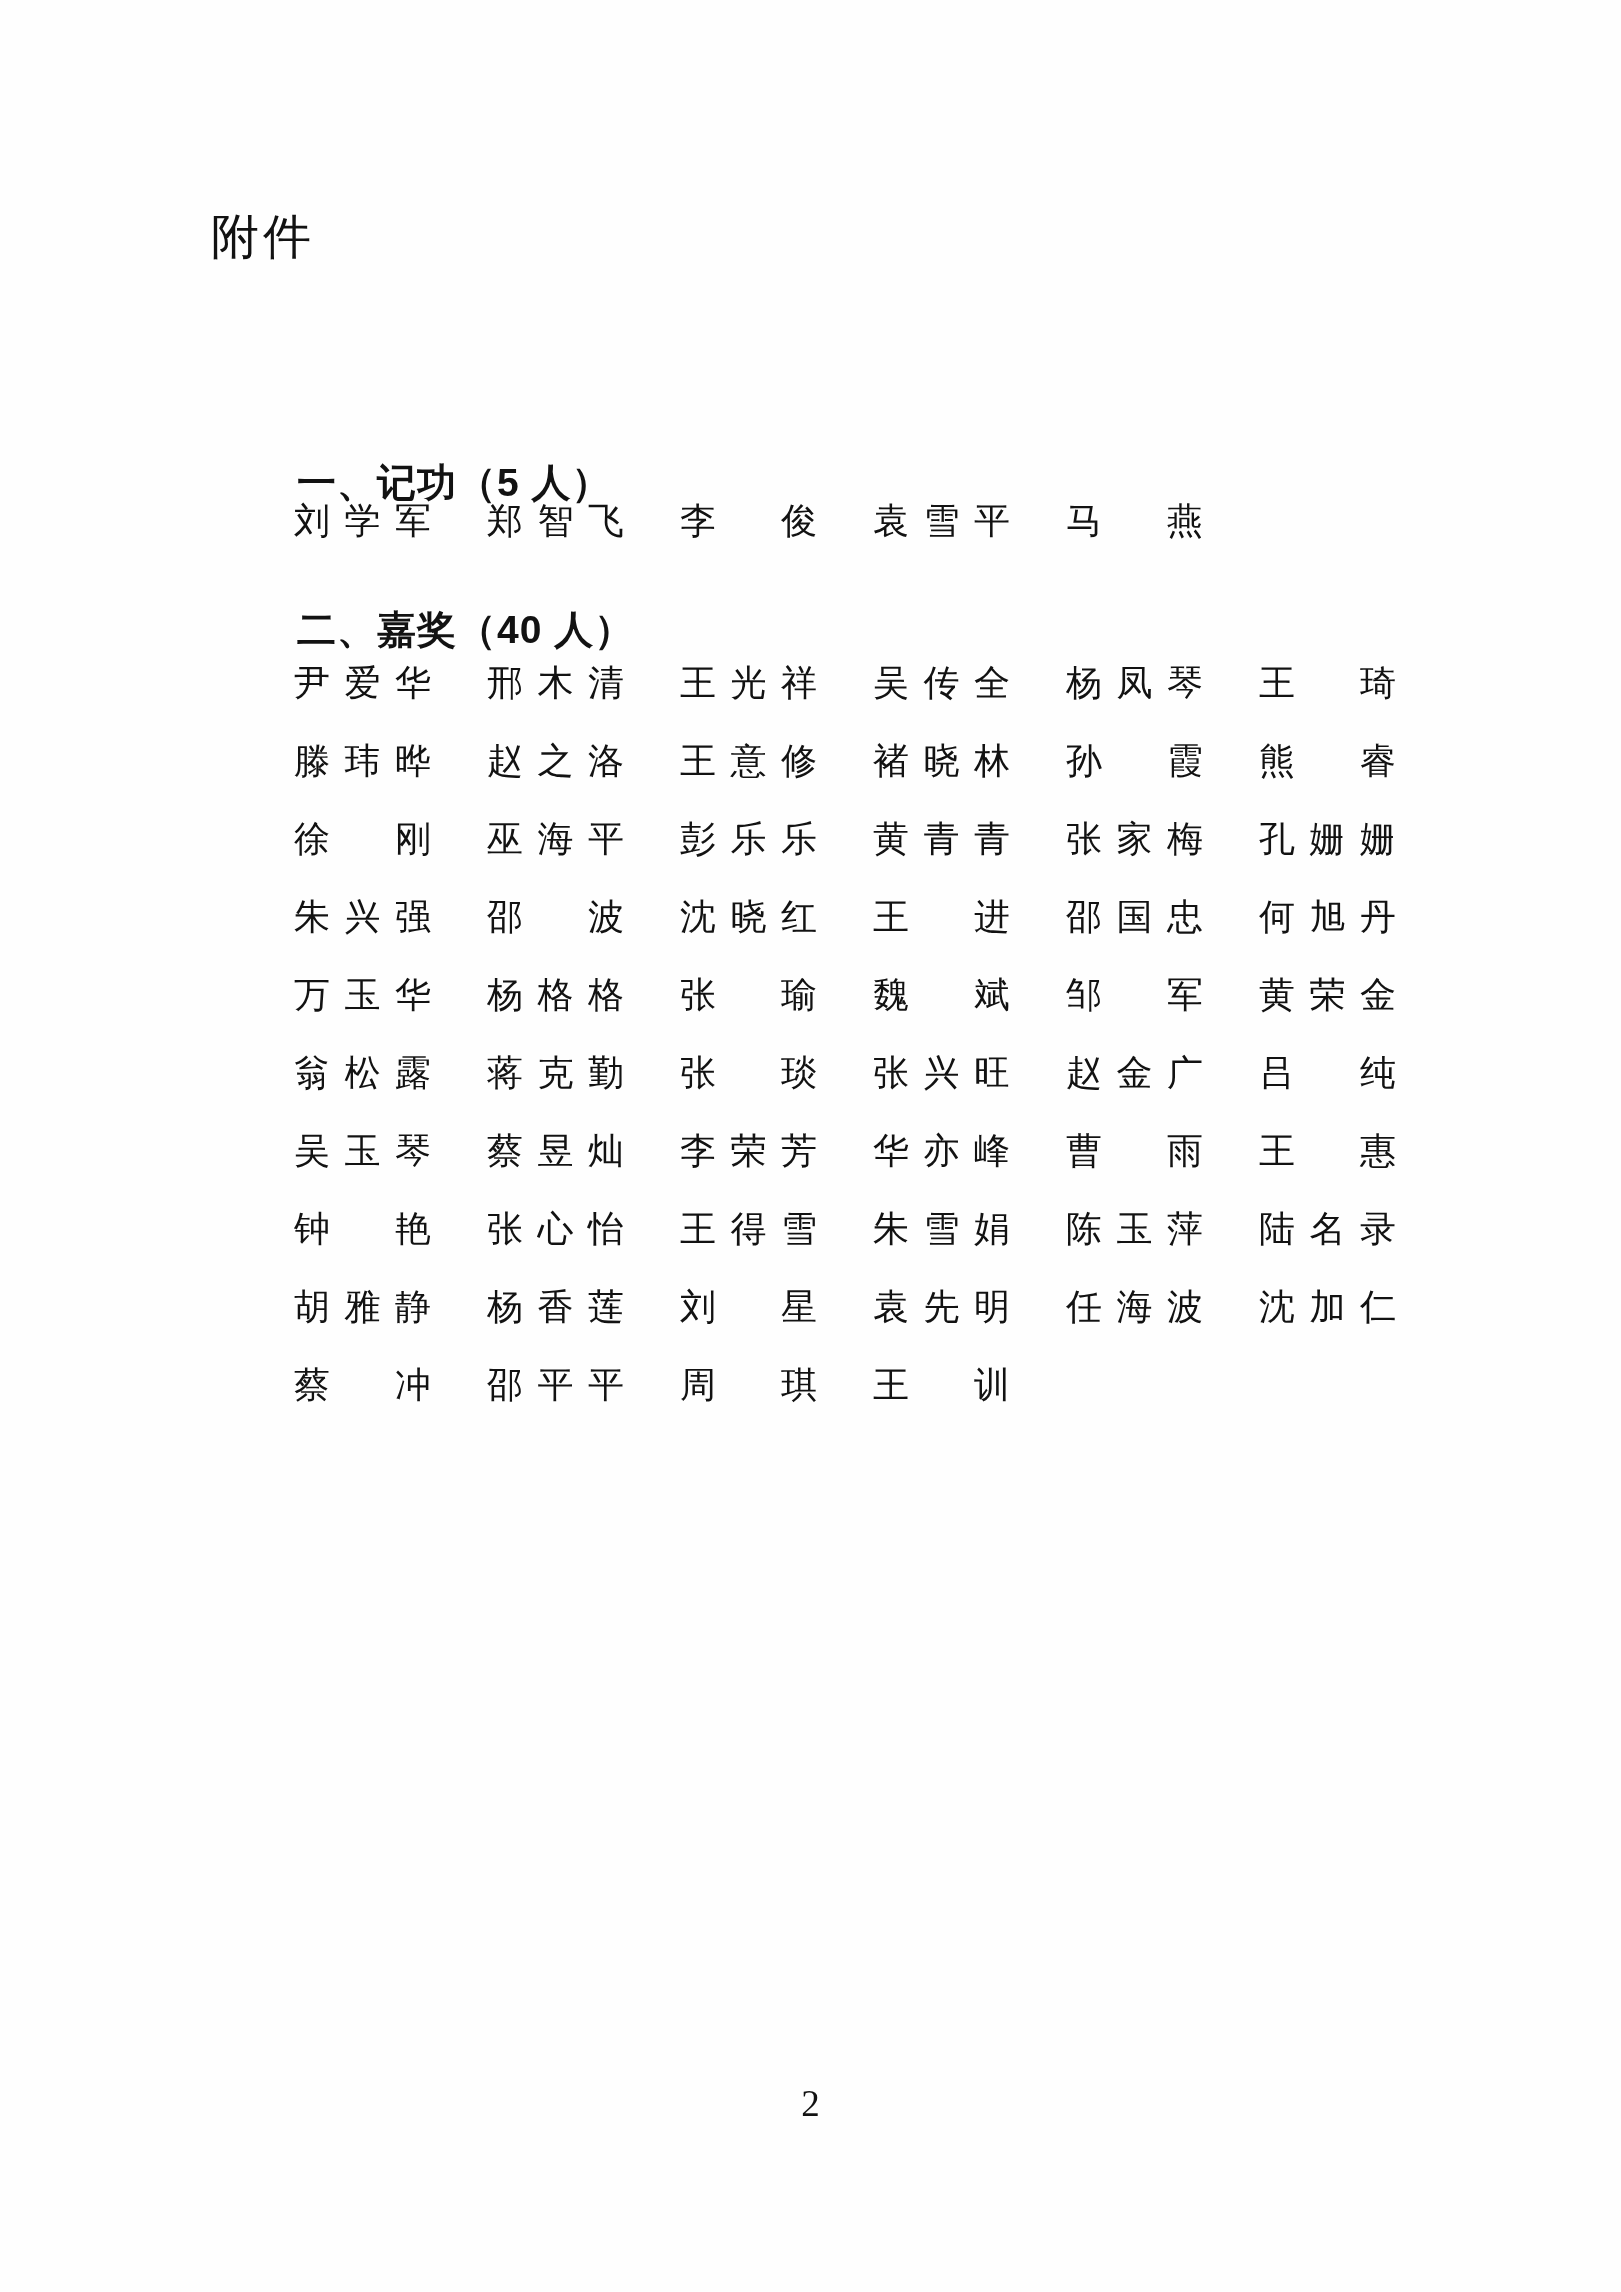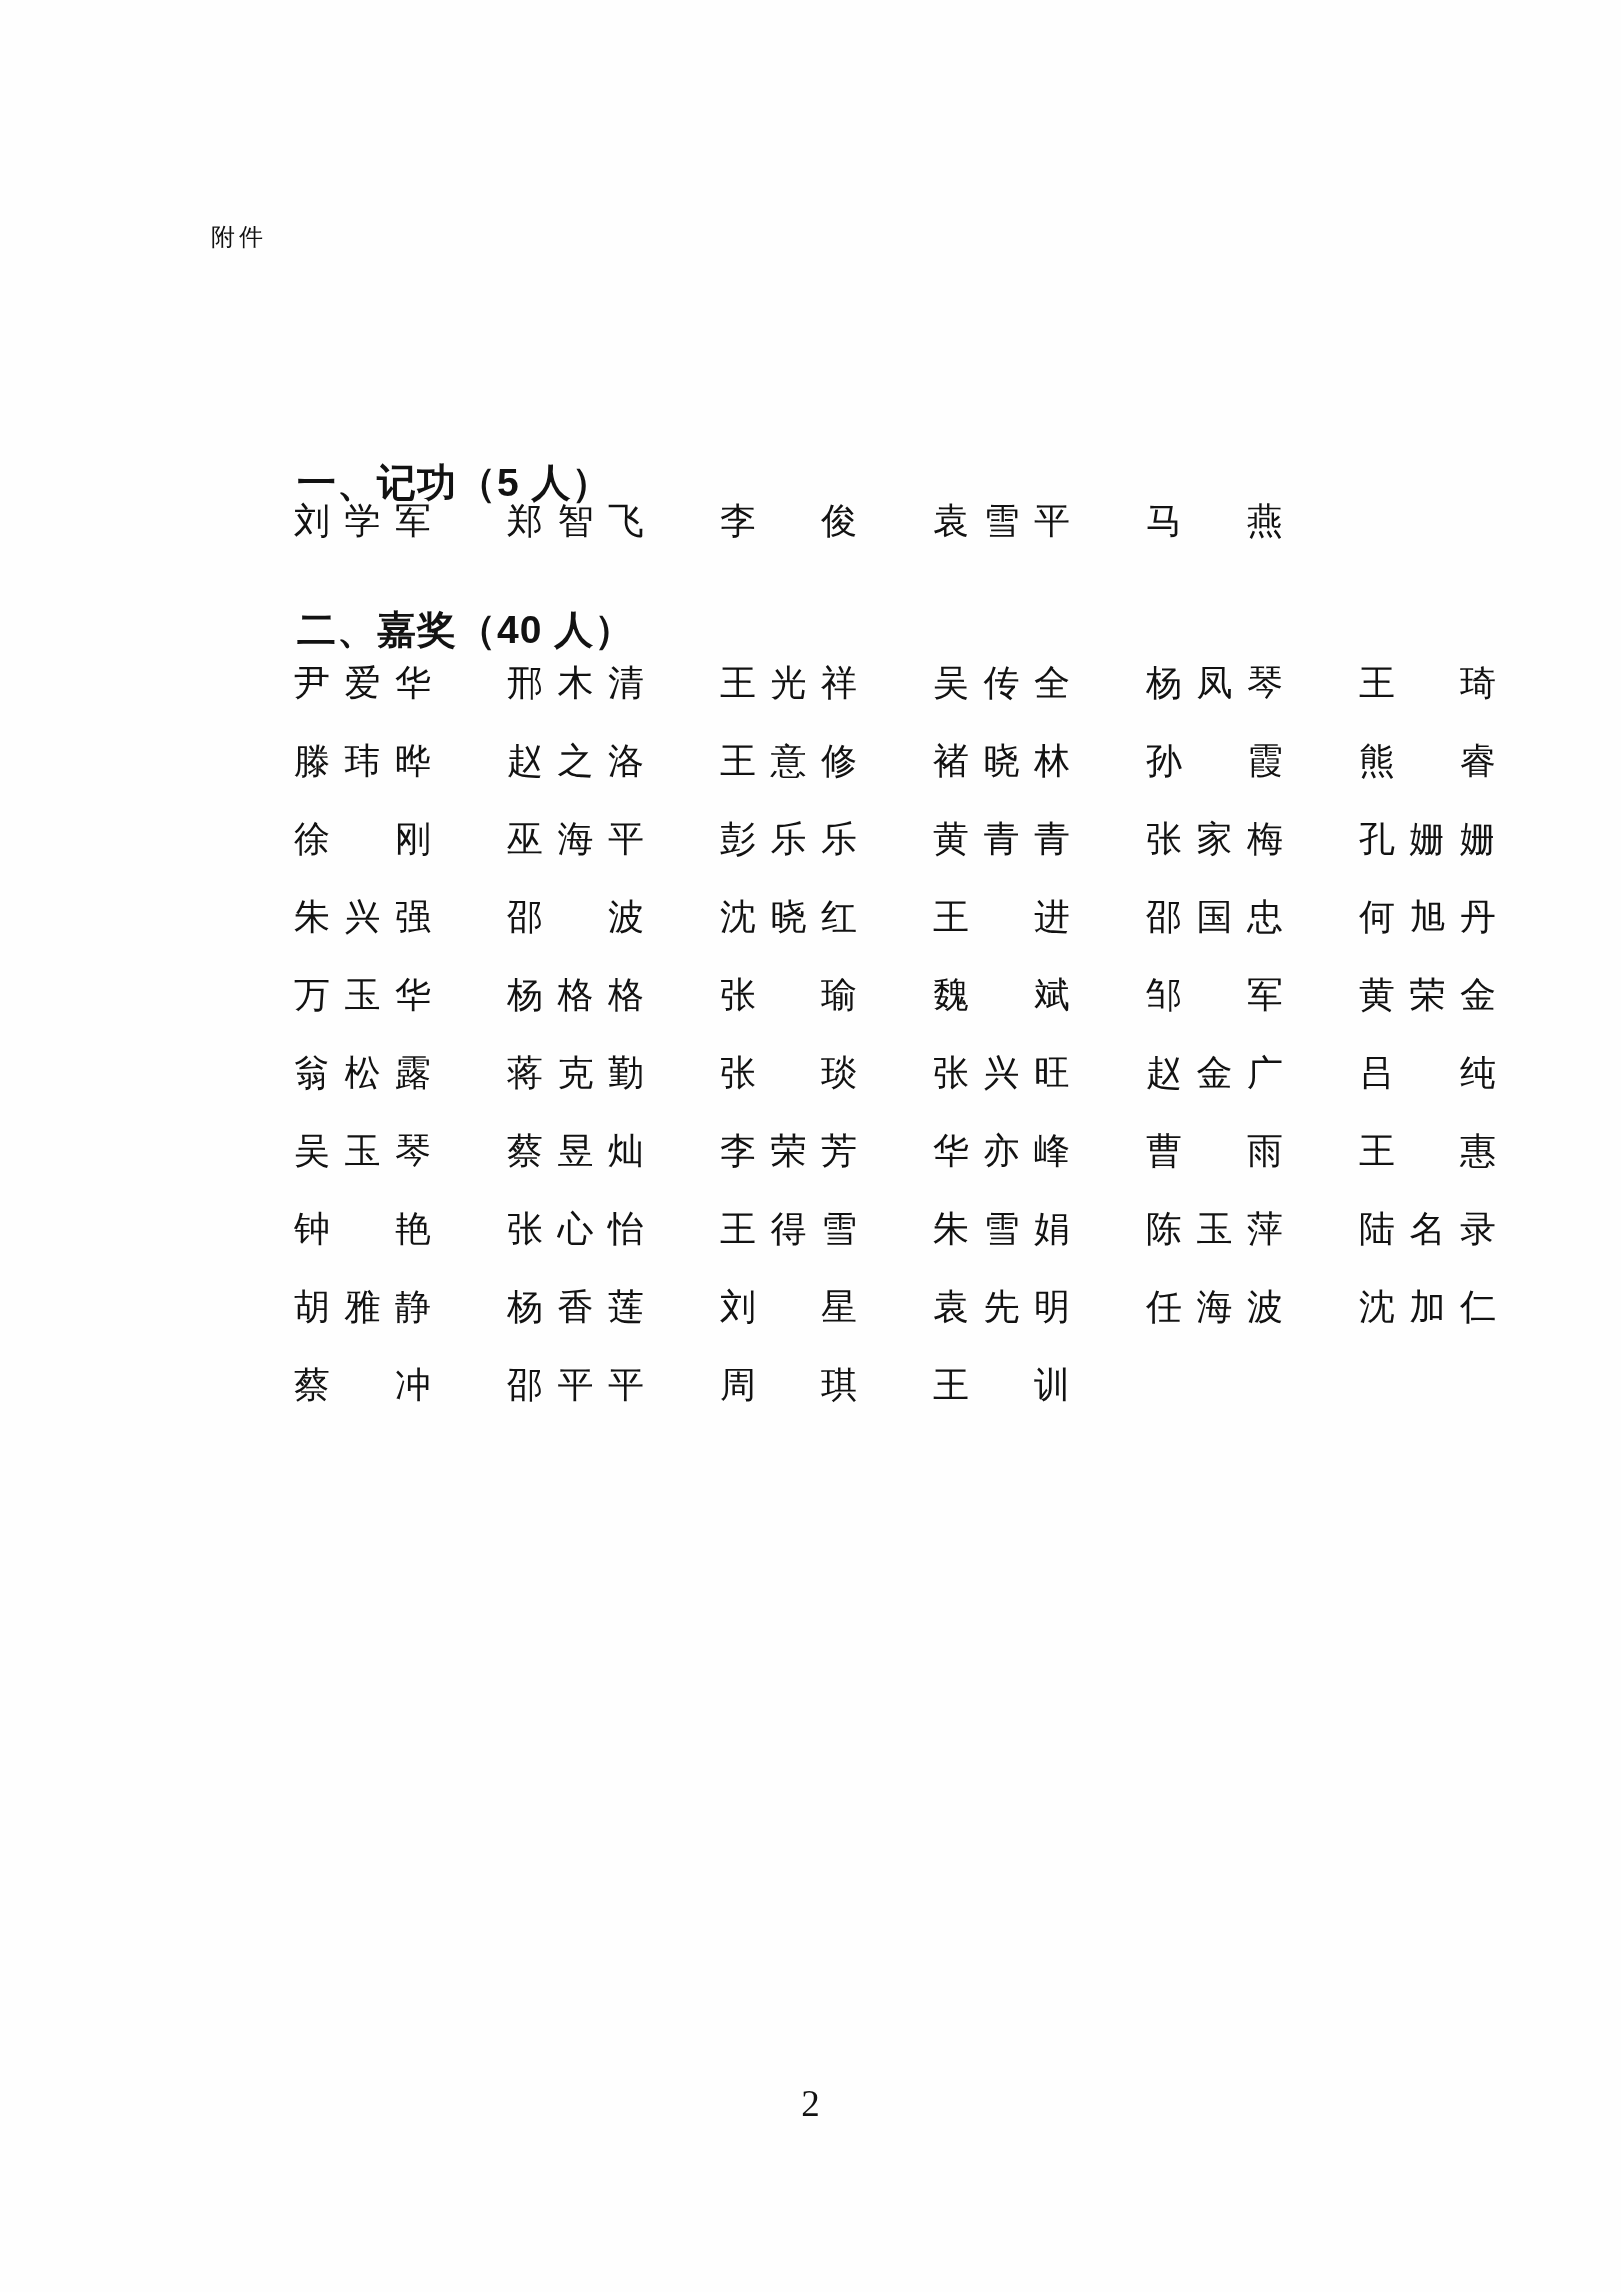--- a/index.html
+++ b/index.html
@@ -15,21 +15,21 @@
     background: #fefefe;
     color: #121212;
     font-family: "Liberation Serif", "DejaVu Serif", serif;
     overflow: hidden;
   }
   .attachment-label {
     position: absolute;
     left: 211px;
     top: 214px;
     font-family: "Liberation Sans", "DejaVu Sans", sans-serif;
-    font-size: 24px;
+    font-size: 48px;
     font-weight: 500;
     letter-spacing: 3.9px;
     line-height: 45px;
     white-space: nowrap;
   }
   .doc-title {
     position: absolute;
     left: 0;
     top: 286px;
     width: 100%;
@@ -54,21 +54,21 @@
   .heading-jigong { top: 431px; }
   .heading-jiajiang { top: 578px; }
   .name-grid {
     position: absolute;
     left: 294px;
   }
   .grid-jigong { top: 501px; }
   .grid-jiajiang { top: 663px; }
   .name-row {
     display: flex;
-    gap: 76px;
+    gap: 56px;
     height: 41px;
     margin-bottom: 37px;
   }
   .name-cell {
     width: 137px;
     font-size: 36px;
     line-height: 41px;
     text-align: justify;
     text-align-last: justify;
     white-space: nowrap;

